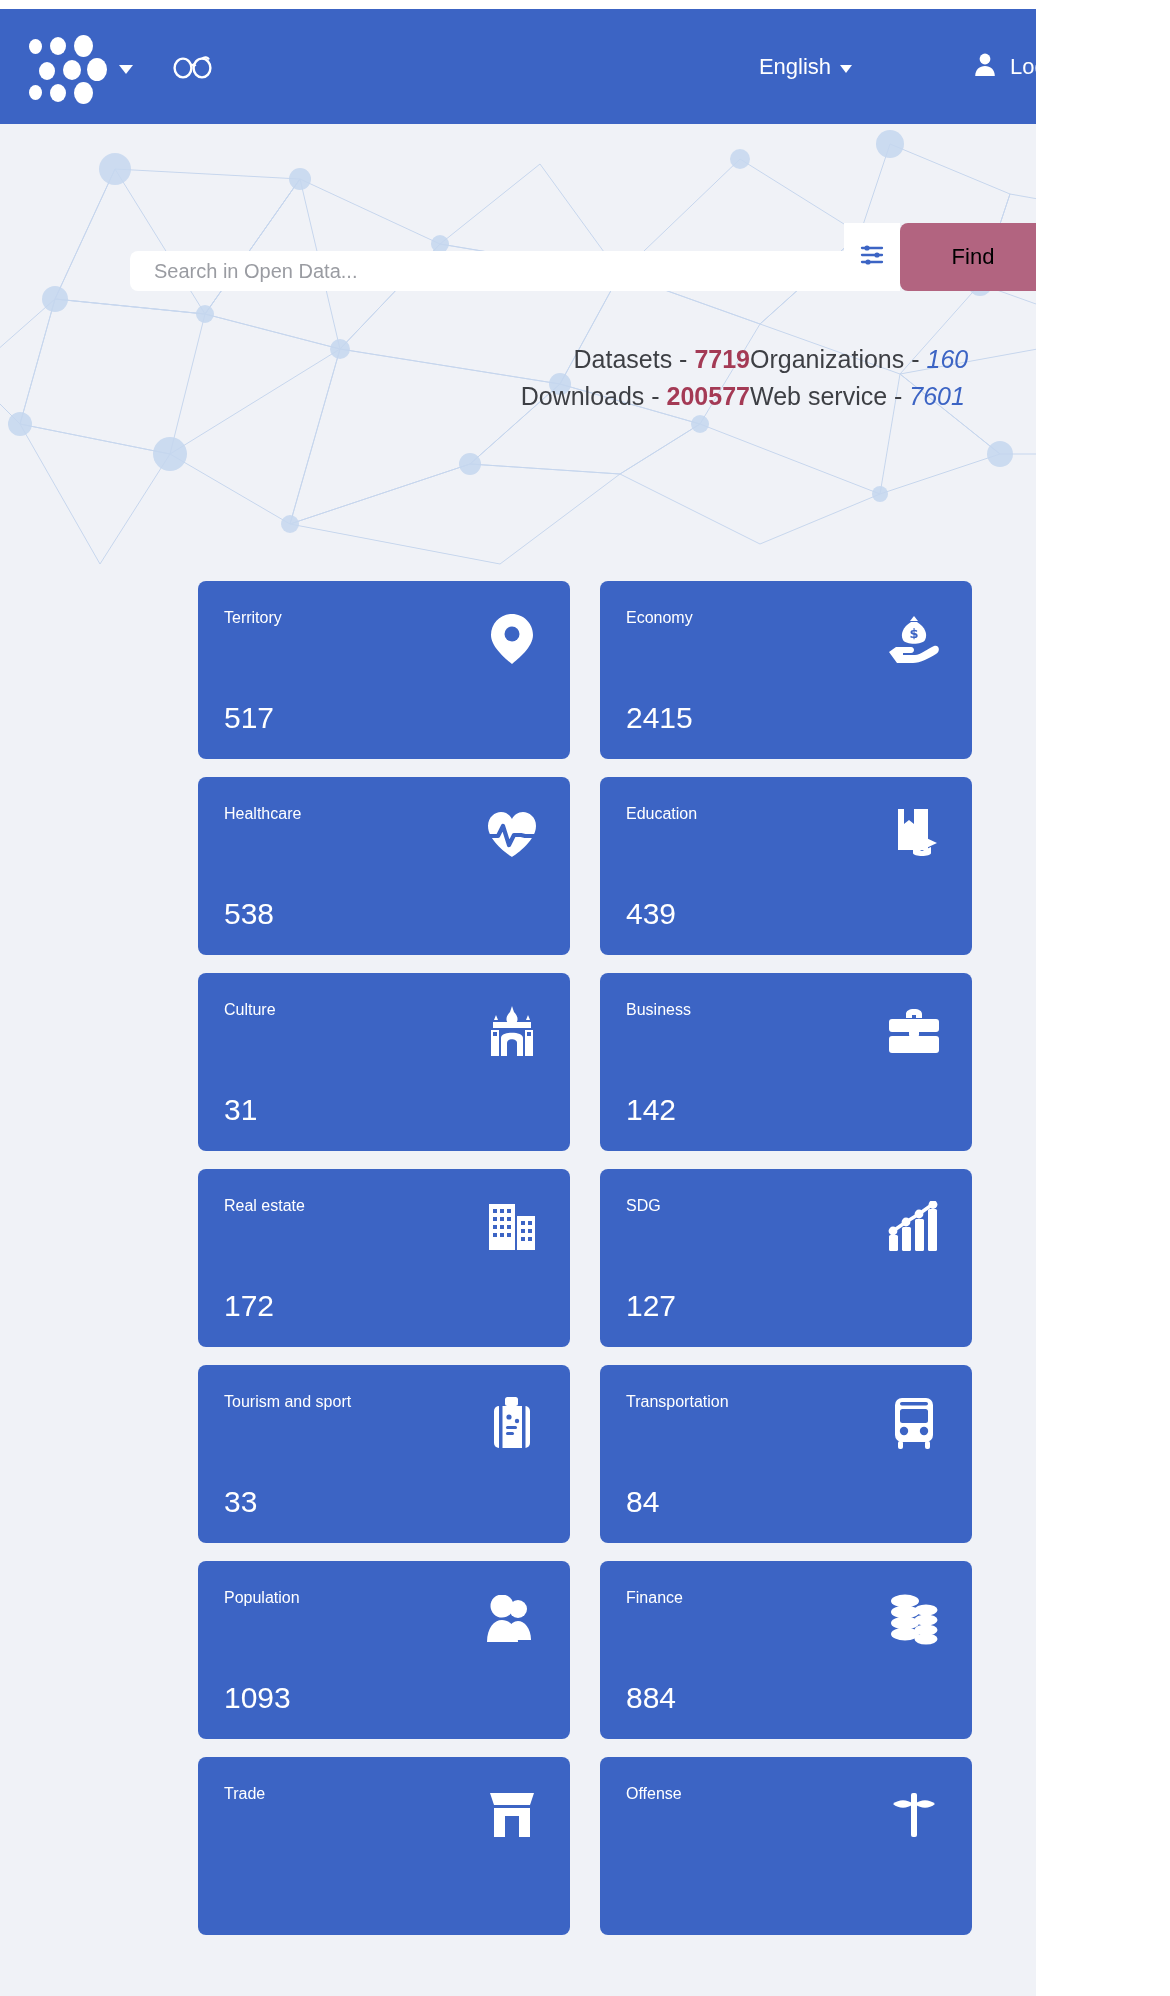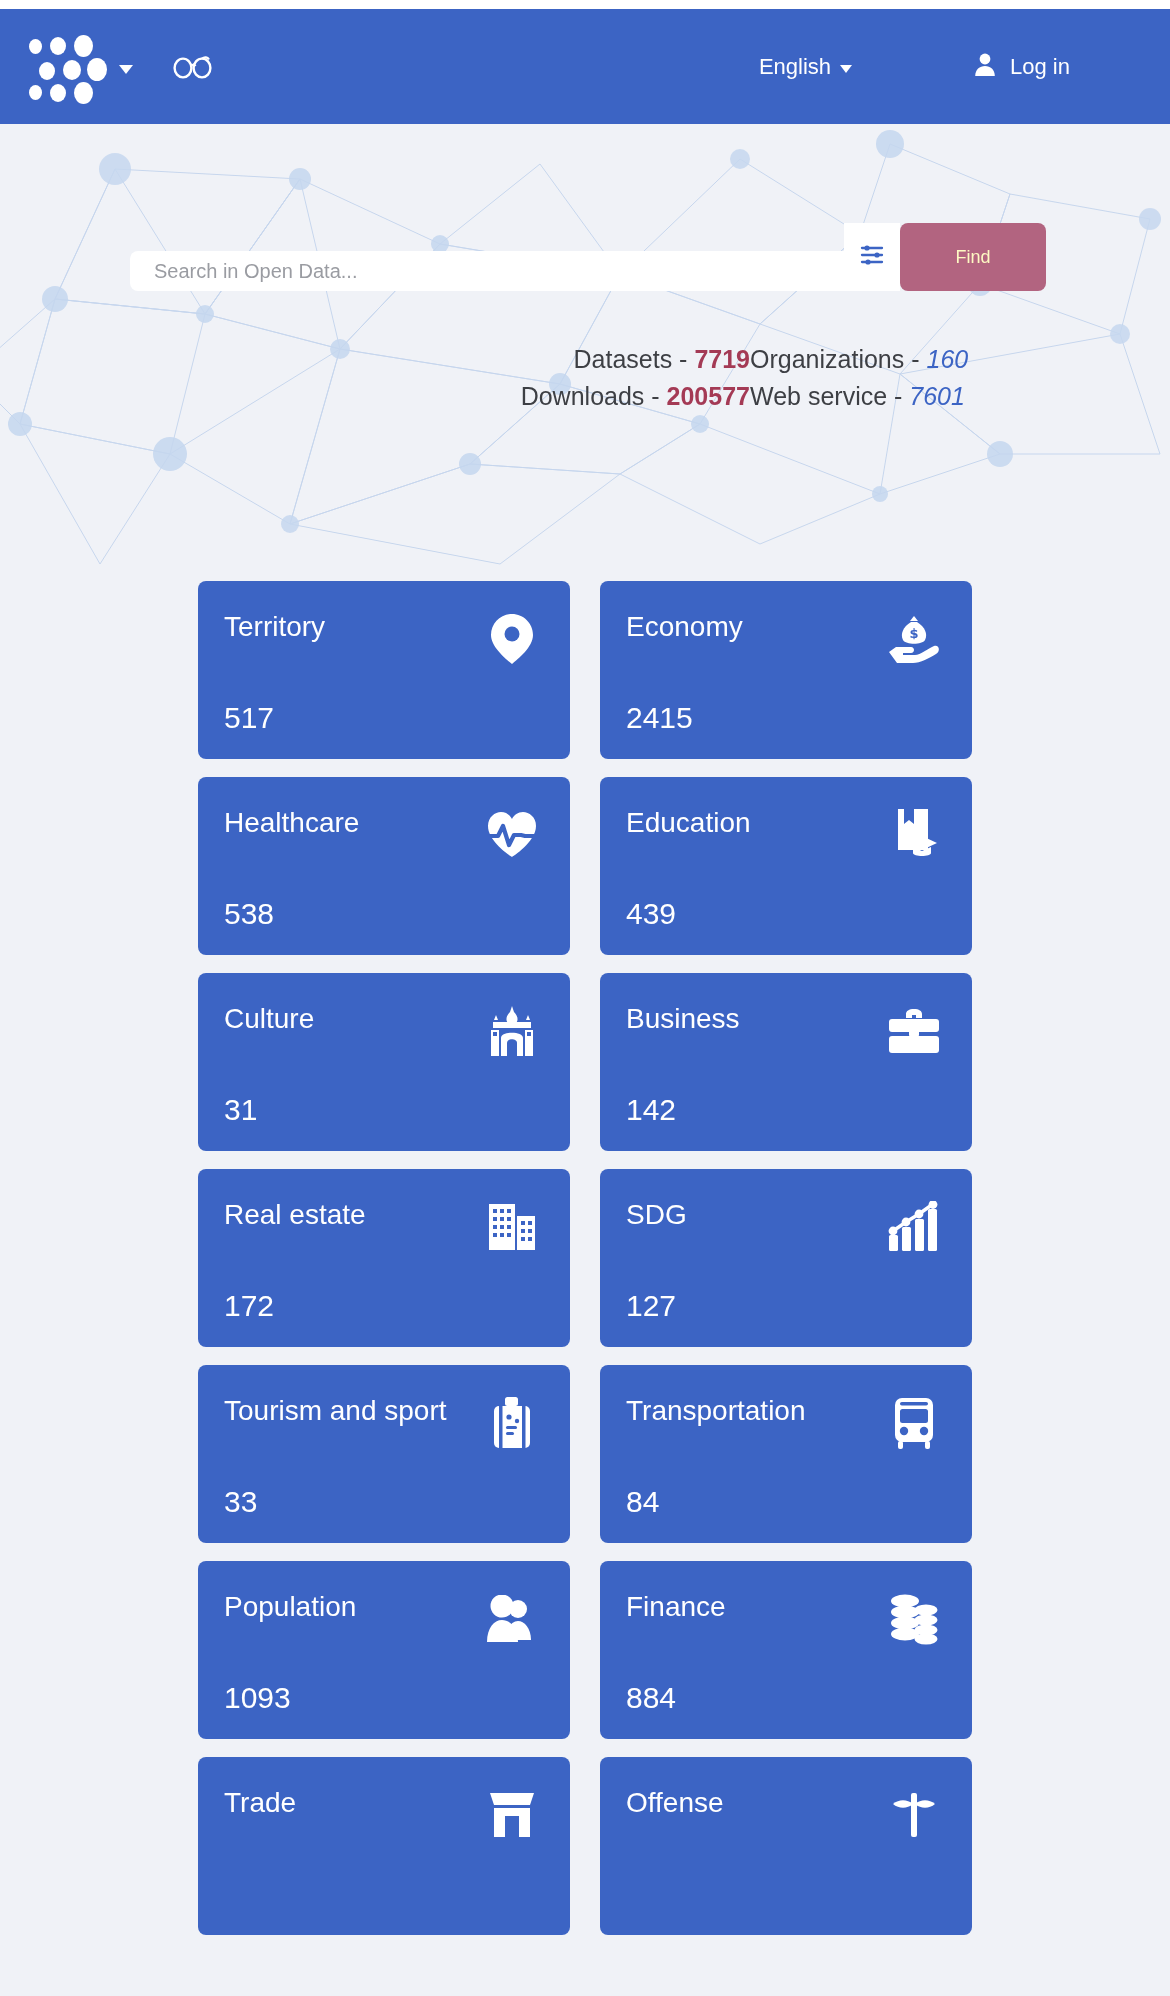--- a/index.html
+++ b/index.html
@@ -5,21 +5,21 @@
   * { box-sizing: border-box; margin: 0; padding: 0; }
   html, body {
     width: 1170px;
     height: 1996px;
     overflow: hidden;
     background: #ffffff;
     font-family: "Liberation Sans", sans-serif;
   }
   .page {
     position: relative;
-    width: 1170px;
+    width: 1036px;
     height: 1996px;
     background: #f0f2f7;
     overflow: hidden;
   }
 
   
   .top-strip {
     position: absolute;
     top: 0; left: 0;
     width: 1170px;
@@ -162,22 +162,22 @@
     display: flex;
     align-items: center;
     justify-content: center;
     cursor: pointer;
   }
   .find-btn {
     width: 146px;
     background: #b26480;
     border: none;
     border-radius: 8px;
-    color: #fef9c3;
-    font-size: 18px;
+    color: #000000;
+    font-size: 22px;
     font-family: "Liberation Sans", sans-serif;
     cursor: pointer;
   }
 
   
   .stats {
     position: absolute;
     top: 345px;
     left: 0;
     width: 1170px;
@@ -210,21 +210,21 @@
     position: relative;
     height: 178px;
     background: #3c64c4;
     border-radius: 8px;
     padding: 26px 26px 22px 26px;
     color: #ffffff;
     cursor: pointer;
     overflow: hidden;
   }
   .card-title {
-    font-size: 28px;
+    font-size: 16px;
     line-height: 1.42;
     width: 230px;
     font-weight: 400;
   }
   .card-count {
     position: absolute;
     left: 26px;
     bottom: 24px;
     font-size: 30px;
     font-weight: 400;

